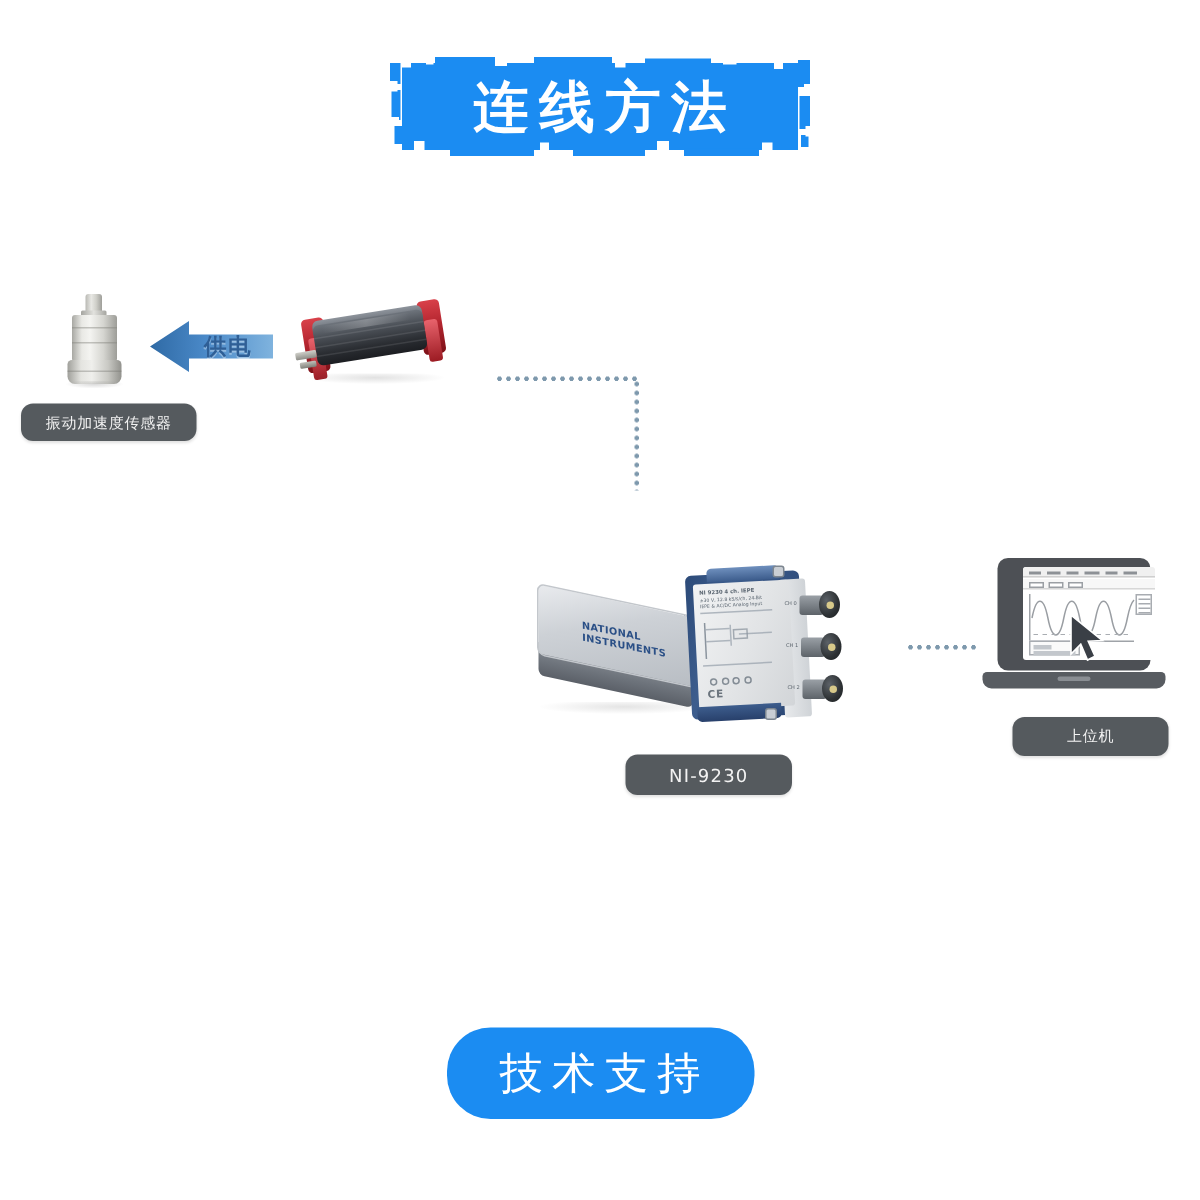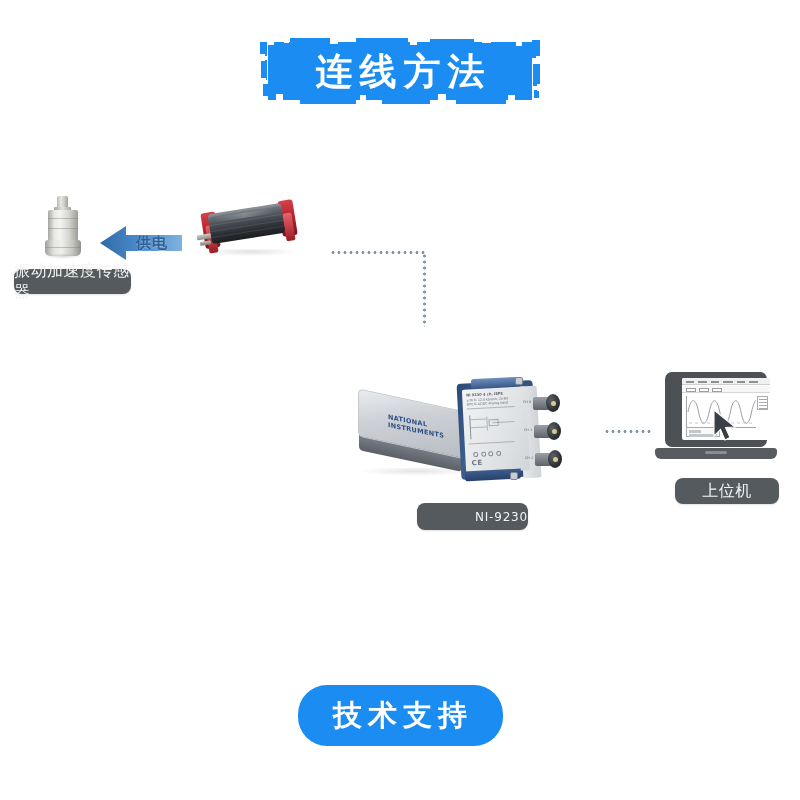--- a/index.html
+++ b/index.html
@@ -45,28 +45,28 @@
     line-height: 1;
     z-index: 4;
   }
 
   
   .chip {
     position: absolute;
     background: #555a5e;
     border-radius: 8px;
     color: #f2f2f2;
-    font-size: 16px;
+    font-size: 10px;
     display: flex; align-items: center; justify-content: center;
     letter-spacing: 0.5px;
     box-shadow: 0 1px 2px rgba(0,0,0,.12);
   }
   .chip.lbl-sensor  { left: 14px;  top: 269px; width: 117px; height: 25px; }
   .chip.lbl-adapter { left: 194px; top: 269px; width: 112px; height: 25px; }
-  .chip.lbl-ni      { left: 417px; top: 503px; width: 111px; height: 27px; font-size: 12px; letter-spacing: .8px; justify-content: flex-end;}
+  .chip.lbl-ni      { left: 417px; top: 503px; width: 111px; height: 27px; font-size: 12px; letter-spacing: .8px;}
   .chip.lbl-host    { left: 675px; top: 478px; width: 104px; height: 26px; }
 
   
   #sensor { position: absolute; left: 43px; top: 196px; width: 40px; height: 62px; }
   #sensor .stud {
     position: absolute; left: 14px; top: 0; width: 11px; height: 13px;
     background: linear-gradient(90deg,#b9b9b4 0%,#e8e8e4 35%,#cfcfc9 65%,#9e9e99 100%);
     border-radius: 2px 2px 0 0;
   }
   #sensor .stud-ring {
@@ -91,21 +91,21 @@
   #sensor .base-line {
     position: absolute; left: 2px; top: 51px; width: 36px; height: 1px;
     background: rgba(120,120,115,.4);
   }
   #sensor .shadow {
     position: absolute; left: 1px; top: 58px; width: 38px; height: 5px;
     background: radial-gradient(ellipse at 50% 40%, rgba(120,120,120,.28), rgba(255,255,255,0) 72%);
   }
 
   
-  #power-arrow { position: absolute; left: 100px; top: 224px; width: 82px; height: 38px; }
+  #power-arrow { position: absolute; left: 100px; top: 212px; width: 82px; height: 38px; }
   #power-arrow svg { display: block; }
   #power-arrow-label {
     position: absolute; left: 26px; top: 9px;
     width: 52px; height: 20px;
     display: flex; align-items: center; justify-content: center;
     color: #2f5f96; font-size: 15px; font-weight: bold; letter-spacing: 1px;
     text-shadow: 0 1px 0 rgba(255,255,255,.35);
   }
 
   
@@ -355,21 +355,21 @@
   #pills {
     position: absolute; left: 0; top: 684px; width: 800px; height: 62px;
     display: flex; align-items: center; justify-content: center; gap: 73px;
   }
   #pills .pill {
     width: 205px; height: 61px;
     background: #1b8cf2;
     border-radius: 29px;
     color: #ffffff;
     font-size: 29px;
-    font-weight: bold;
+    font-weight: normal;
     letter-spacing: 6px;
     text-indent: 6px;
     display: flex; align-items: center; justify-content: center;
     line-height: 1;
   }
 </style>
 </head>
 <body>
 
 <div id="page">

